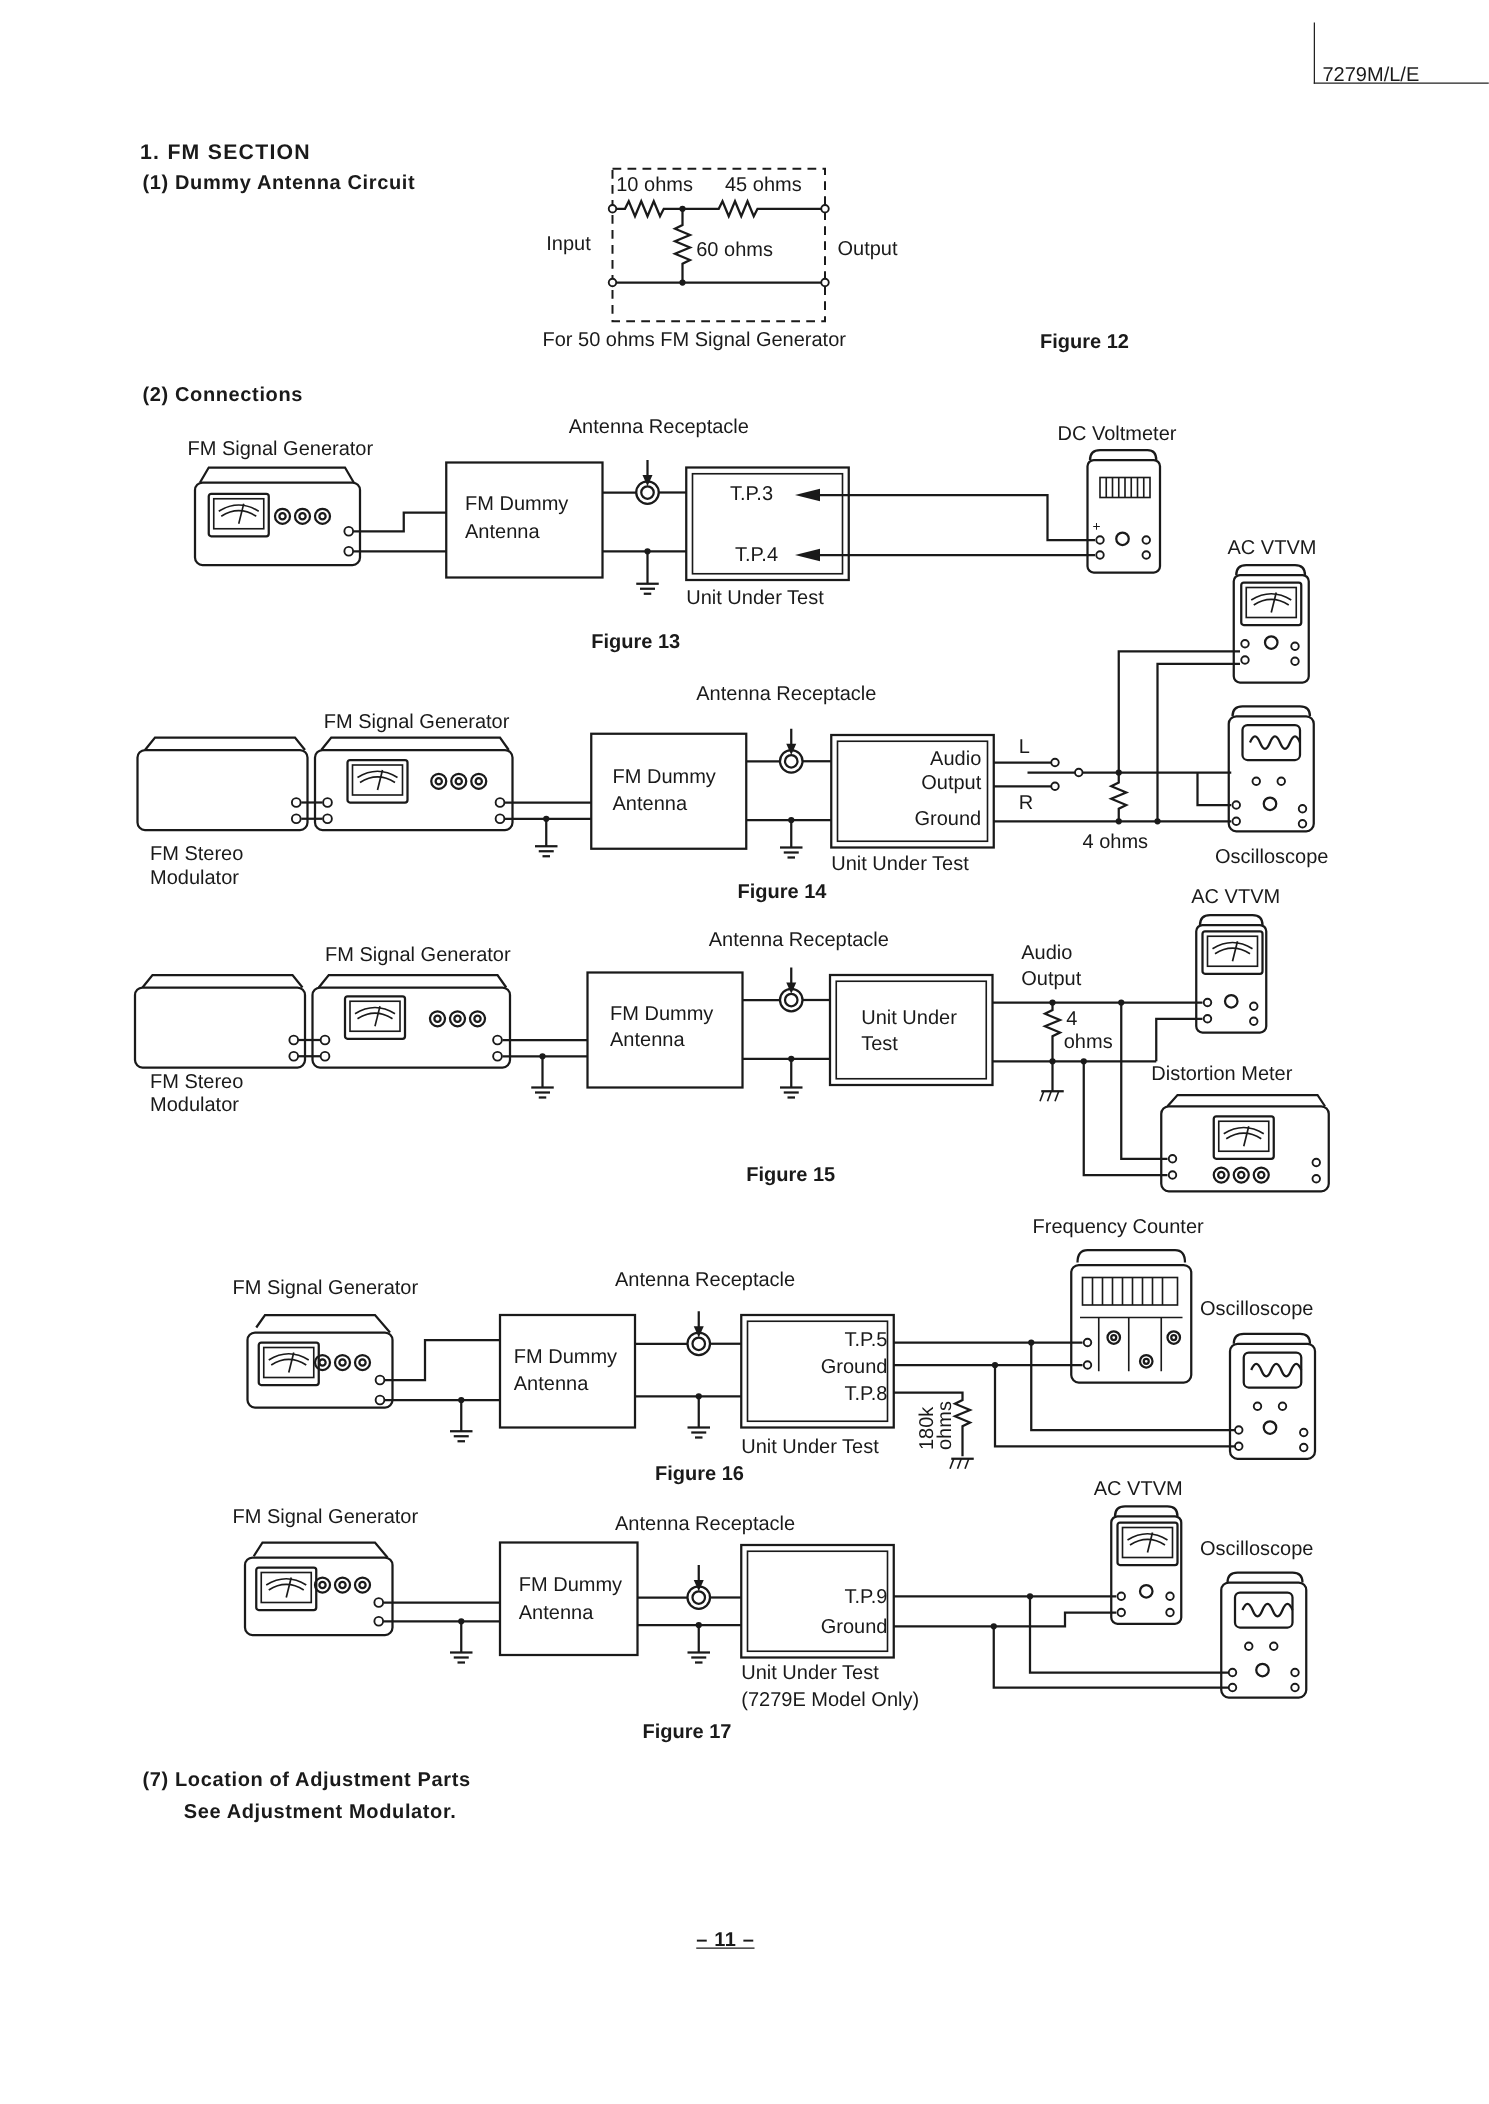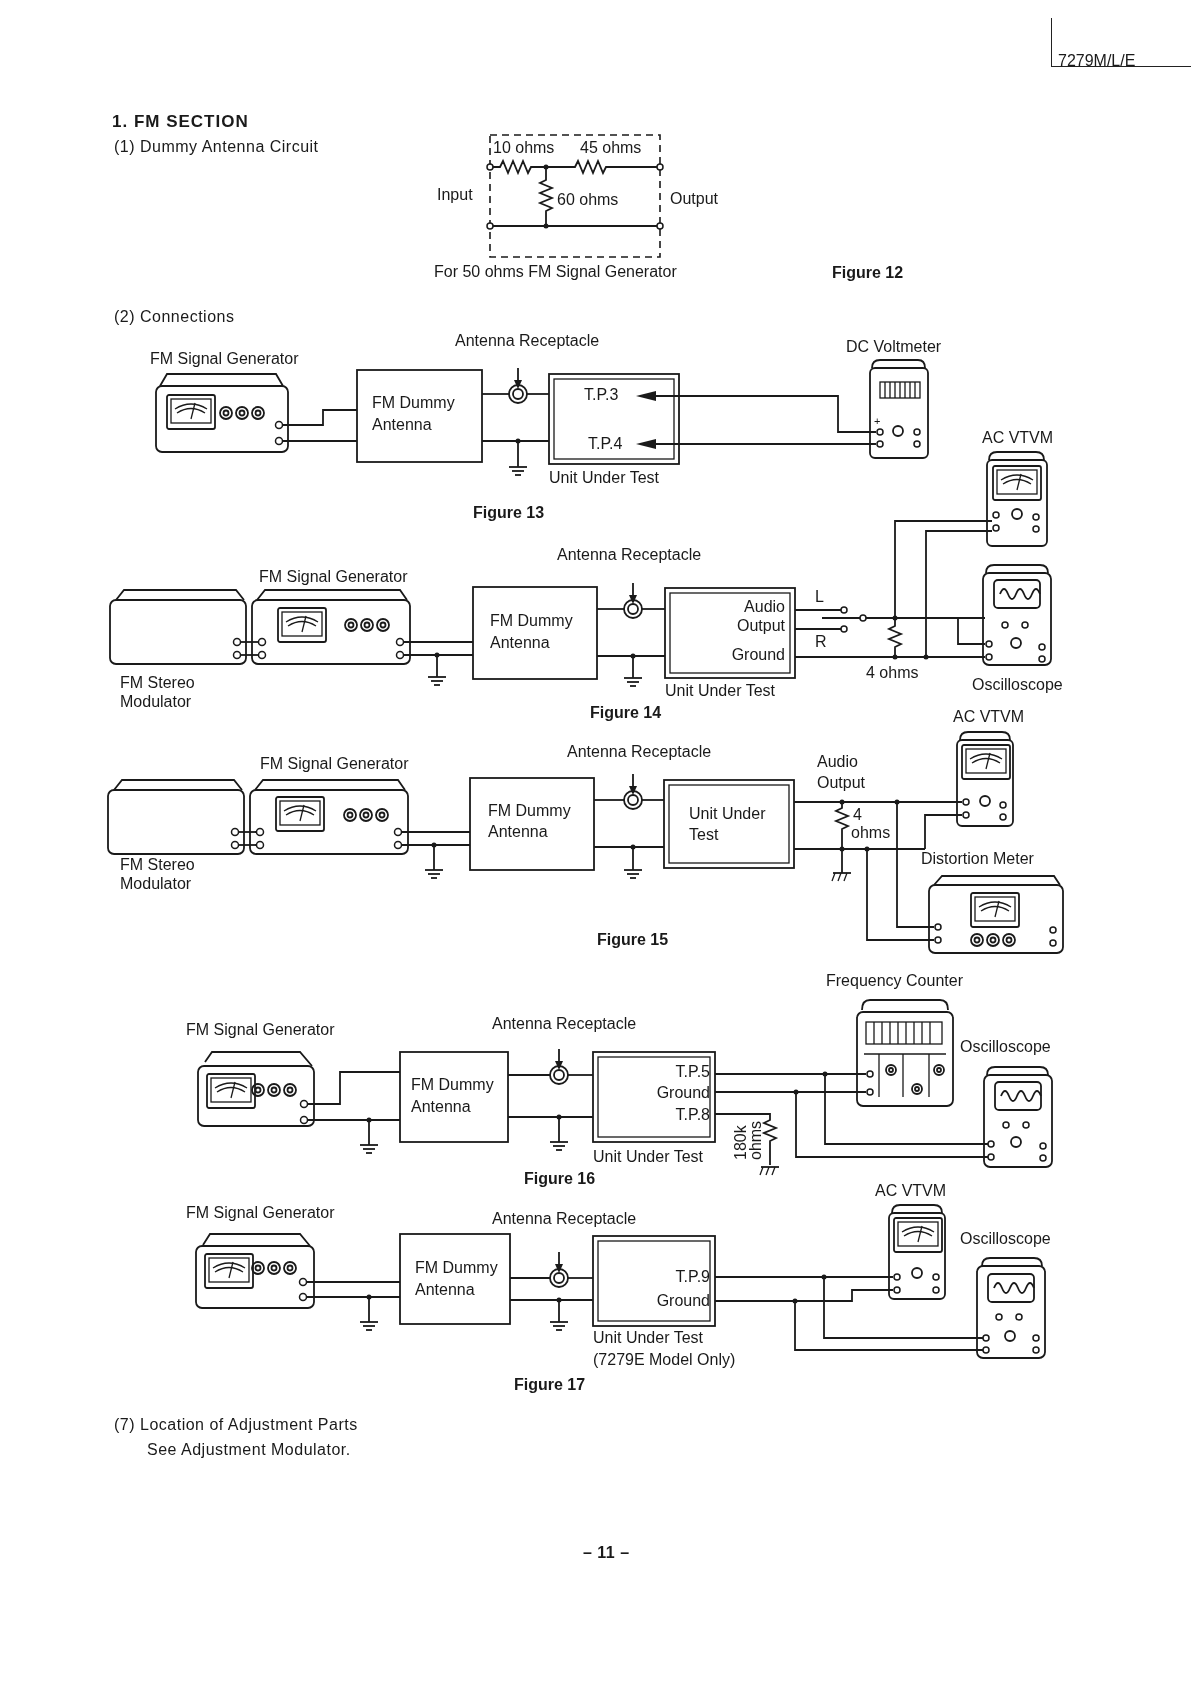--- a/index.html
+++ b/index.html
@@ -1,19 +1,19 @@
 <!DOCTYPE html>
 <html><head>
 <meta charset="utf-8">
 <style>
   html, body { margin: 0; padding: 0; background: #ffffff; }
   body { width: 1191px; height: 1683px; position: relative; overflow: hidden;
          font-family: "Liberation Sans", "DejaVu Sans", sans-serif; color: #1a1a1a; }
   .abs { position: absolute; white-space: nowrap; }
-  .t { font-size: 16px; letter-spacing: 0.5px; }
+  .t { font-size: 16px; letter-spacing: 0.5px; font-weight: bold; }
   .hdr { font-size: 17px; font-weight: bold; letter-spacing: 1px; }
   .model-tag { position: absolute; left: 1051px; top: 18px; width: 140px; height: 48px;
                border-left: 1.5px solid #222; border-bottom: 1.5px solid #222; }
   .model-tag span { position: absolute; left: 6px; top: 18px; font-size: 16px; margin-top: 16px; }
   svg { position: absolute; left: 0; top: 0; }
   svg text { font-family: "Liberation Sans", "DejaVu Sans", sans-serif; fill: #1a1a1a; }
   .ln { stroke: #1a1a1a; stroke-width: 1.8; fill: none; }
   .thin { stroke: #1a1a1a; stroke-width: 1.3; fill: none; }
   .dash { stroke: #1a1a1a; stroke-width: 1.6; fill: none; stroke-dasharray: 7 5; }
   .dot { fill: #1a1a1a; }
@@ -24,21 +24,21 @@
 
 <div class="model-tag">
   <span>7279M/L/E</span>
 </div>
 
 <div class="abs hdr" style="left:112px; top:112px;">1.  FM  SECTION</div>
 <div class="abs t" style="left:114px; top:138px;">(1)  Dummy  Antenna  Circuit</div>
 <div class="abs t" style="left:114px; top:308px;">(2)  Connections</div>
 <div class="abs t" style="left:114px; top:1416px;">(7)  Location  of  Adjustment  Parts</div>
 <div class="abs t" style="left:147px; top:1441px;">See  Adjustment  Modulator.</div>
-<div class="abs t" style="left:583px; top:1544px; font-weight:bold;">– 11 –</div>
+<div class="abs t" style="left:557px; top:1544px; font-weight:bold;text-decoration:underline;">– 11 –</div>
 
 <svg width="1191" height="1683" viewBox="0 0 1191 1683">
   <defs>
     <g id="ground">
       <line x1="-9" y1="0" x2="9" y2="0" class="ln"></line>
       <line x1="-6" y1="4" x2="6" y2="4" class="ln"></line>
       <line x1="-3" y1="8" x2="3" y2="8" class="ln"></line>
     </g>
     <g id="chassis">
       <line x1="-9" y1="0" x2="9" y2="0" class="ln"></line>

